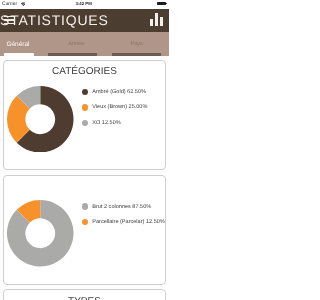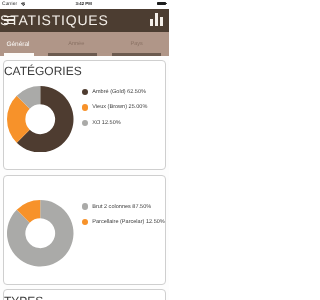--- a/index.html
+++ b/index.html
@@ -31,21 +31,21 @@
   #chart-btn i:nth-child(3){left:10.6px;width:3.2px;height:9.1px;}
 
   
   #tabbar{position:absolute;left:0;top:32.4px;width:169px;height:23.2px;background:#b09688;}
   .tab-label{position:absolute;top:8.3px;font-size:6.5px;line-height:7px;white-space:nowrap;}
   .tab-ind{position:absolute;height:3px;}
 
   
   .card{position:absolute;left:2.9px;width:163.2px;height:110px;background:#ffffff;
         border:0.7px solid #cfcfcf;border-radius:4px;box-sizing:border-box;}
-  .card-title{position:absolute;left:0;width:100%;text-align:left;font-size:12px;color:#3c3c3c;
+  .card-title{position:absolute;left:0;width:100%;text-align:center;font-size:10px;color:#3c3c3c;
               letter-spacing:0px;line-height:9px;}
   .donut{position:absolute;}
   .legend{position:absolute;}
   .legend-row{position:relative;height:15.35px;}
   .legend-dot{position:absolute;left:0;top:0px;width:6.3px;height:6.3px;border-radius:50%;}
   .legend-text{position:absolute;left:10.4px;top:0.15px;font-size:5.55px;color:#3c3c3c;white-space:nowrap;line-height:6px;}
 </style>
 </head>
 <body>
 

